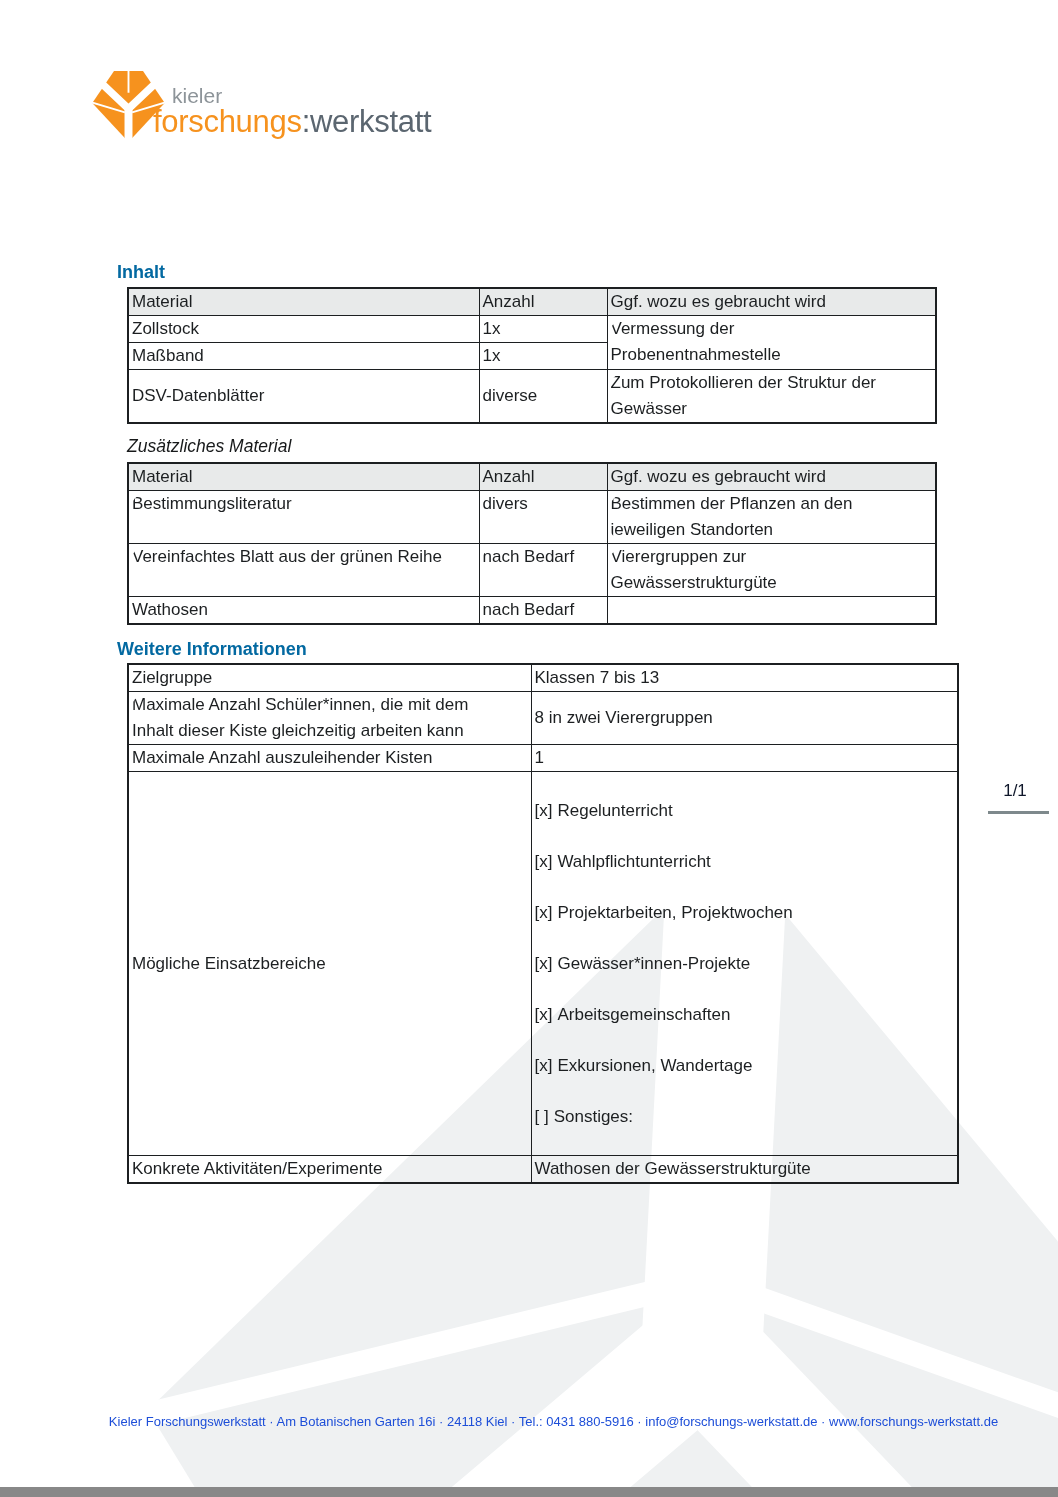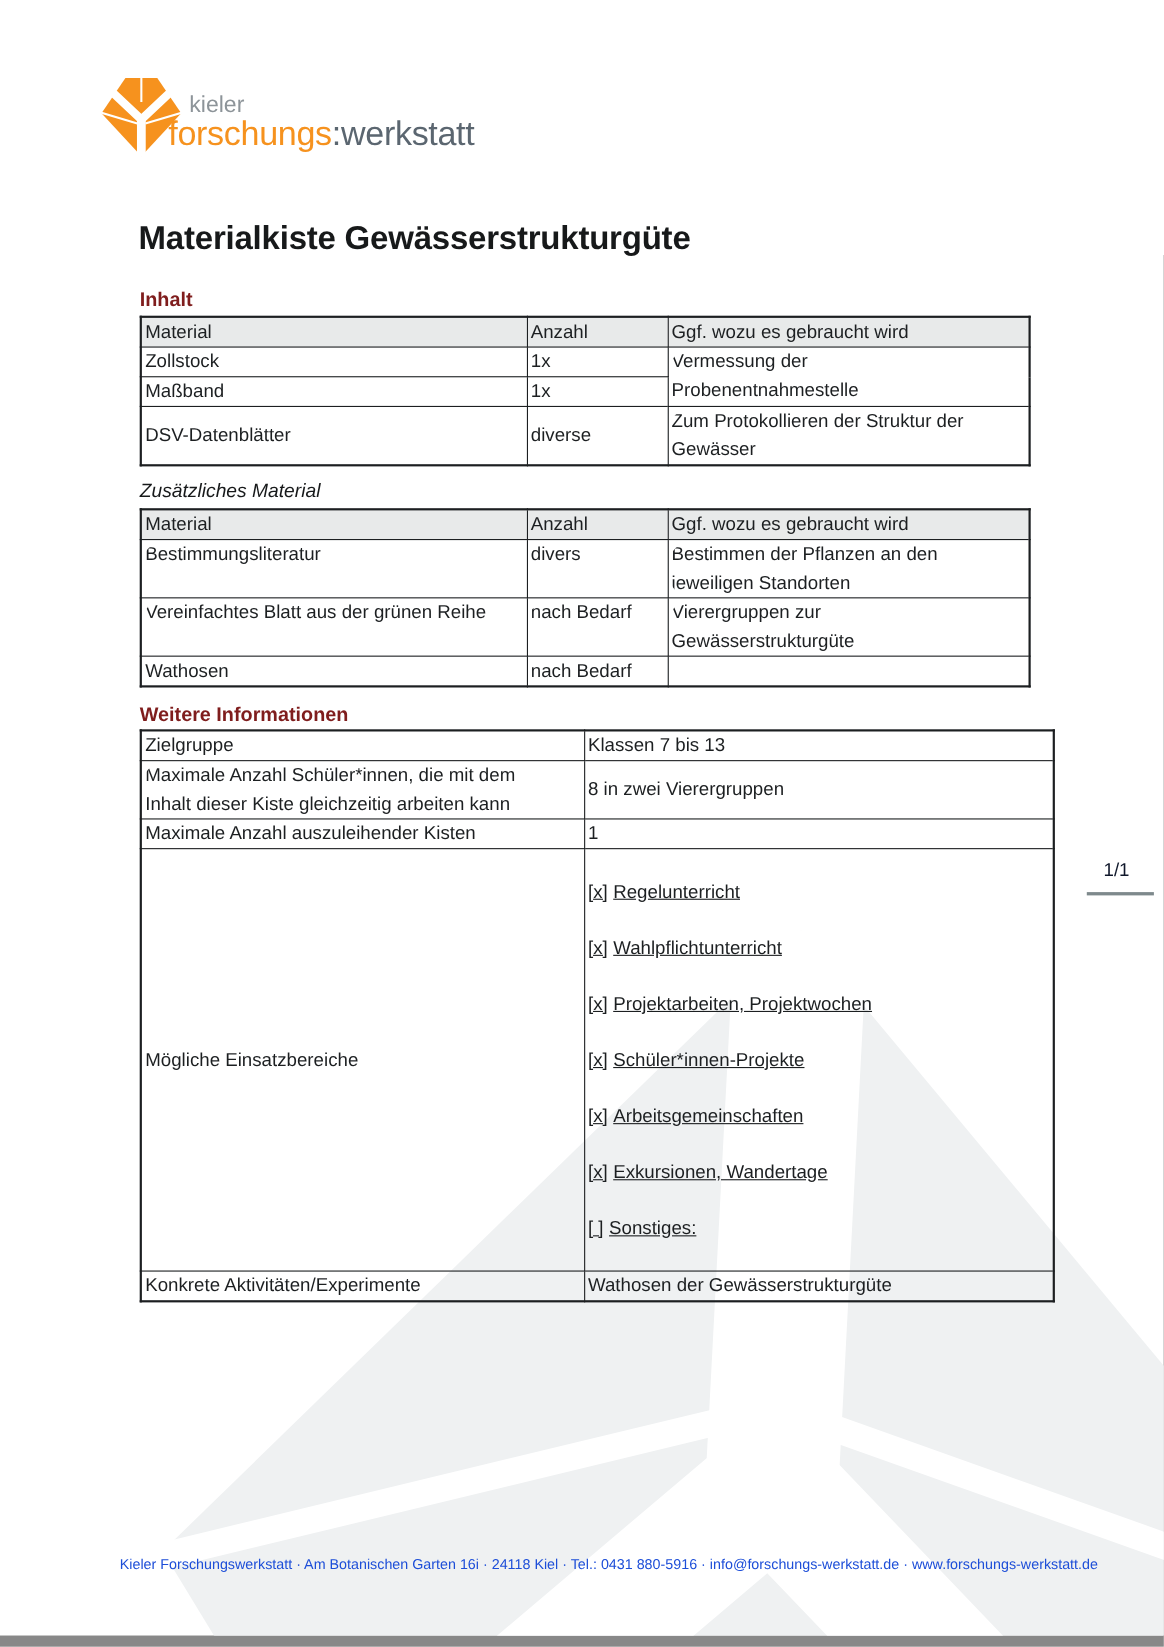--- a/index.html
+++ b/index.html
@@ -12,39 +12,39 @@
   .watermark{position:absolute;left:150px;top:845px;width:1100px;height:1078px;
     transform:rotate(183deg);z-index:0;}
   
   .logo-wrap{position:absolute;left:92px;top:71px;z-index:2;}
   .brand-small{position:absolute;left:172px;top:84px;font-size:21px;color:#8d9499;z-index:2;}
   .brand-big{position:absolute;left:153px;top:104px;font-size:31px;letter-spacing:-.3px;z-index:2;white-space:nowrap;}
   .brand-big .orange{color:#f6921e;}
   .brand-big .slate{color:#5b6670;}
   
   .title{position:absolute;left:126px;top:200px;font-size:30px;font-weight:bold;color:#17191a;letter-spacing:-.2px;z-index:2;}
-  .h-sec{position:absolute;left:127px;font-size:18px;font-weight:bold;color:#7f1d1d;z-index:2;}
+  .h-sec{position:absolute;left:117px;font-size:18px;font-weight:bold;color:#0369a1;z-index:2;}
   .h-inhalt{top:262px;}
   .h-weitere{top:639px;}
   .h-italic{position:absolute;left:127px;top:436px;font-size:17.5px;font-style:italic;font-weight:normal;color:#17191a;z-index:2;}
   
   table{border-collapse:collapse;position:absolute;z-index:1;table-layout:fixed;background:transparent;}
   .tbl-1{left:127px;top:287px;width:808px;}
   .tbl-2{left:127px;top:462px;width:808px;}
   .tbl-3{left:127px;top:663px;width:830px;}
   table{border:2px solid #1c1f21;}
   th,td{border:1.5px solid #1c1f21;font-size:17px;font-weight:normal;text-align:left;
         padding:0 3px;line-height:26px;vertical-align:middle;color:#1c1f21;
         white-space:pre-line;overflow:hidden;}
   th{background:#e8eaea;height:26px;}
   tr.r26{height:26px;}
   tr.r52{height:52px;}
   tr.r175{height:175px;}
   td.top{vertical-align:top;border-radius:22px;}
-  .cb-line{line-height:25px;white-space:nowrap;text-decoration:underline;}
+  .cb-line{line-height:25px;white-space:nowrap;}
   .cb-mark{margin-right:5px;}
   
   .pagenum{position:absolute;left:980px;top:781px;width:70px;text-align:center;
     font-size:17px;color:#0f172a;z-index:2;}
   .pagenum-line{position:absolute;left:988px;top:811px;width:61px;height:3px;background:#7e898c;z-index:2;}
   
   .footer{position:absolute;left:102px;top:1414px;width:903px;text-align:center;
     font-size:13px;color:#1d4ed8;z-index:2;white-space:nowrap;}
 </style>
 </head>
@@ -73,21 +73,20 @@
         <line x1="102" y1="43" x2="55" y2="57" stroke-width="2.6"></line>
         <line x1="50" y1="52" x2="16" y2="20" stroke-width="10.5" stroke-linecap="round"></line>
         <line x1="50" y1="52" x2="84" y2="20" stroke-width="10.5" stroke-linecap="round"></line>
         <line x1="50" y1="50" x2="50" y2="100" stroke-width="11"></line>
       </g>
     </svg>
   </div>
   <div class="brand-small">kieler</div>
   <div class="brand-big"><span class="orange">forschungs</span><span class="slate">:werkstatt</span></div>
 
-  <div class="title">Materialkiste Gewässerstrukturgüte</div>
 
   <div class="h-sec h-inhalt">Inhalt</div>
 
   <table class="tbl-1">
     <colgroup>
         <col style="width:351px">
         <col style="width:128px">
         <col style="width:329px">
       </colgroup>
     <tbody>
@@ -169,21 +168,21 @@
     <tr class="r26">
       <td>Maximale Anzahl auszuleihender Kisten</td>
       <td>1</td>
     </tr>
     <tr class="r175">
       <td>Mögliche Einsatzbereiche</td>
       <td>
         <div class="cb-line"><span class="cb-mark">[x]</span><span>Regelunterricht</span></div>
         <div class="cb-line"><span class="cb-mark">[x]</span><span>Wahlpflichtunterricht</span></div>
         <div class="cb-line"><span class="cb-mark">[x]</span><span>Projektarbeiten, Projektwochen</span></div>
-        <div class="cb-line"><span class="cb-mark">[x]</span><span>Schüler*innen-Projekte</span></div>
+        <div class="cb-line"><span class="cb-mark">[x]</span><span>Gewässer*innen-Projekte</span></div>
         <div class="cb-line"><span class="cb-mark">[x]</span><span>Arbeitsgemeinschaften</span></div>
         <div class="cb-line"><span class="cb-mark">[x]</span><span>Exkursionen, Wandertage</span></div>
         <div class="cb-line"><span class="cb-mark">[ ]</span><span>Sonstiges:</span></div>
       </td>
     </tr>
     <tr class="r26">
       <td>Konkrete Aktivitäten/Experimente</td>
       <td>Wathosen der Gewässerstrukturgüte</td>
     </tr>
   </tbody>

